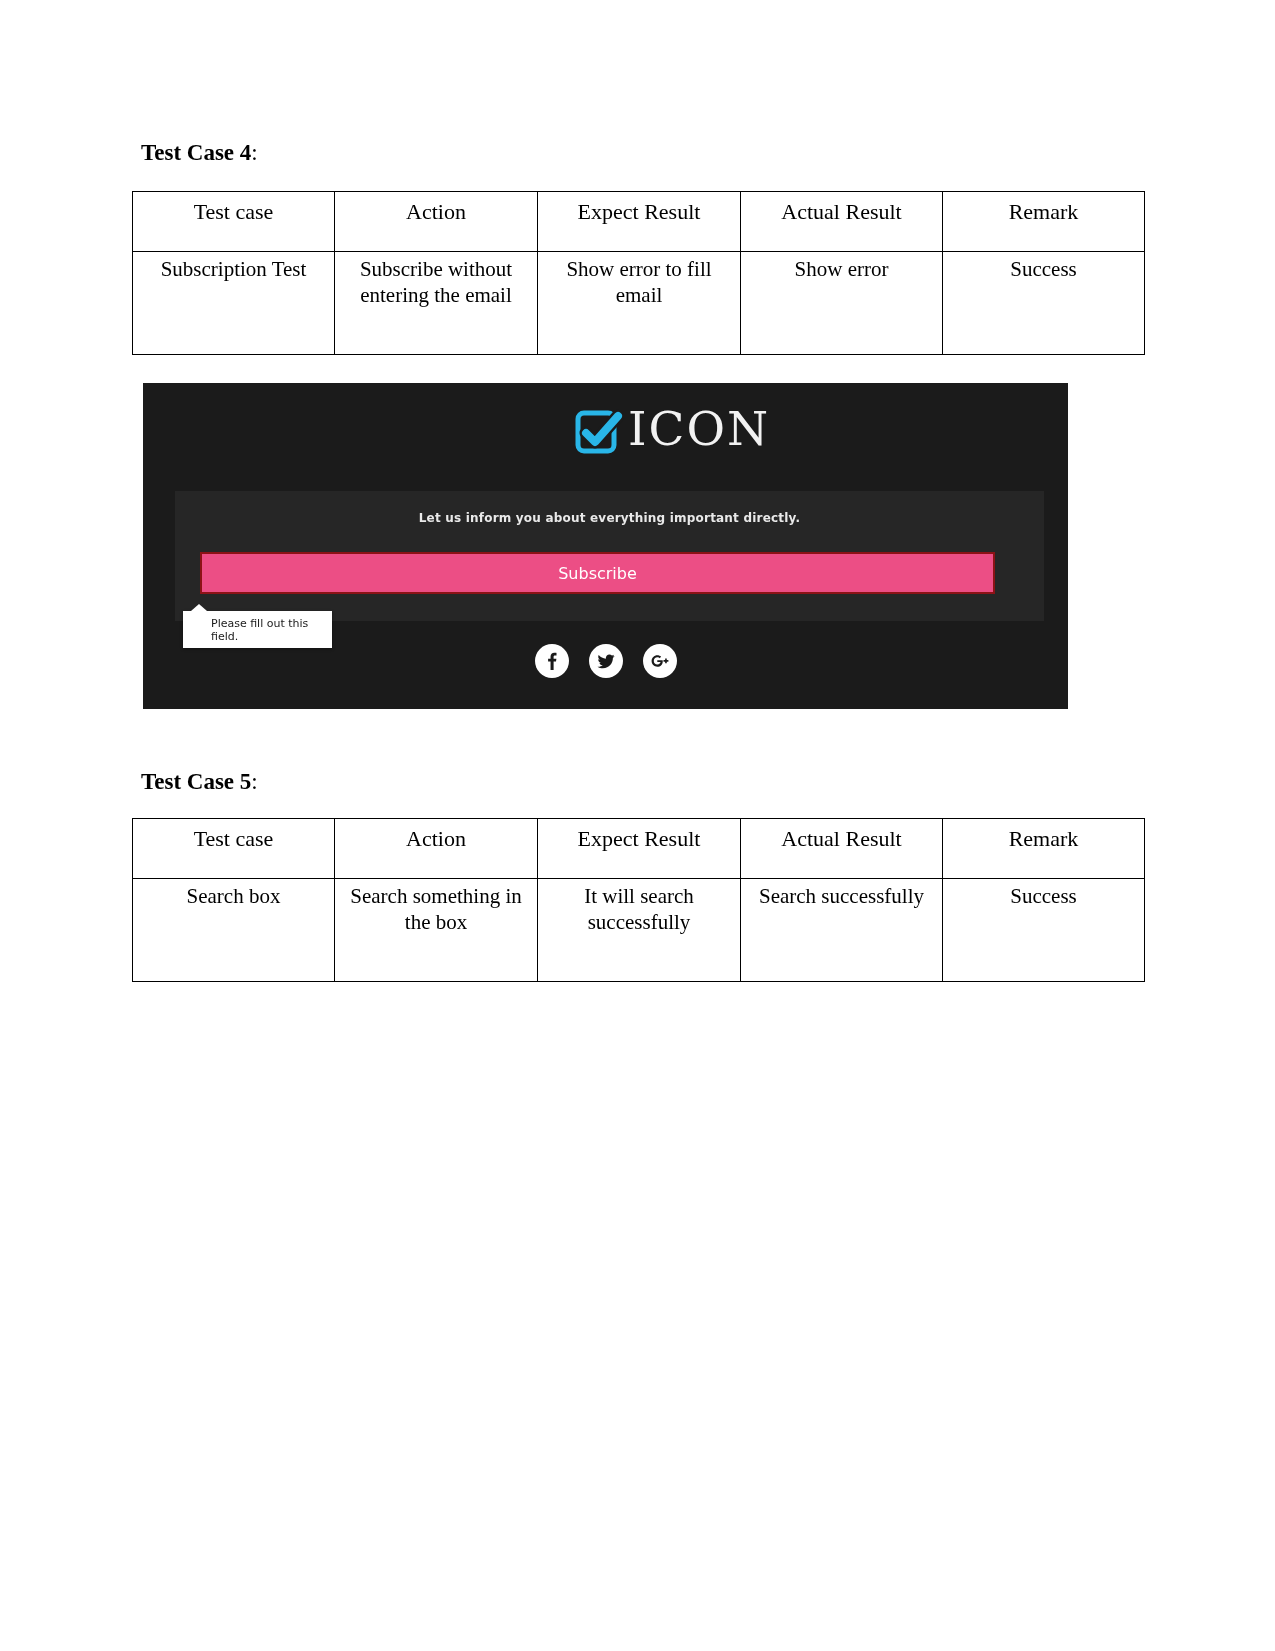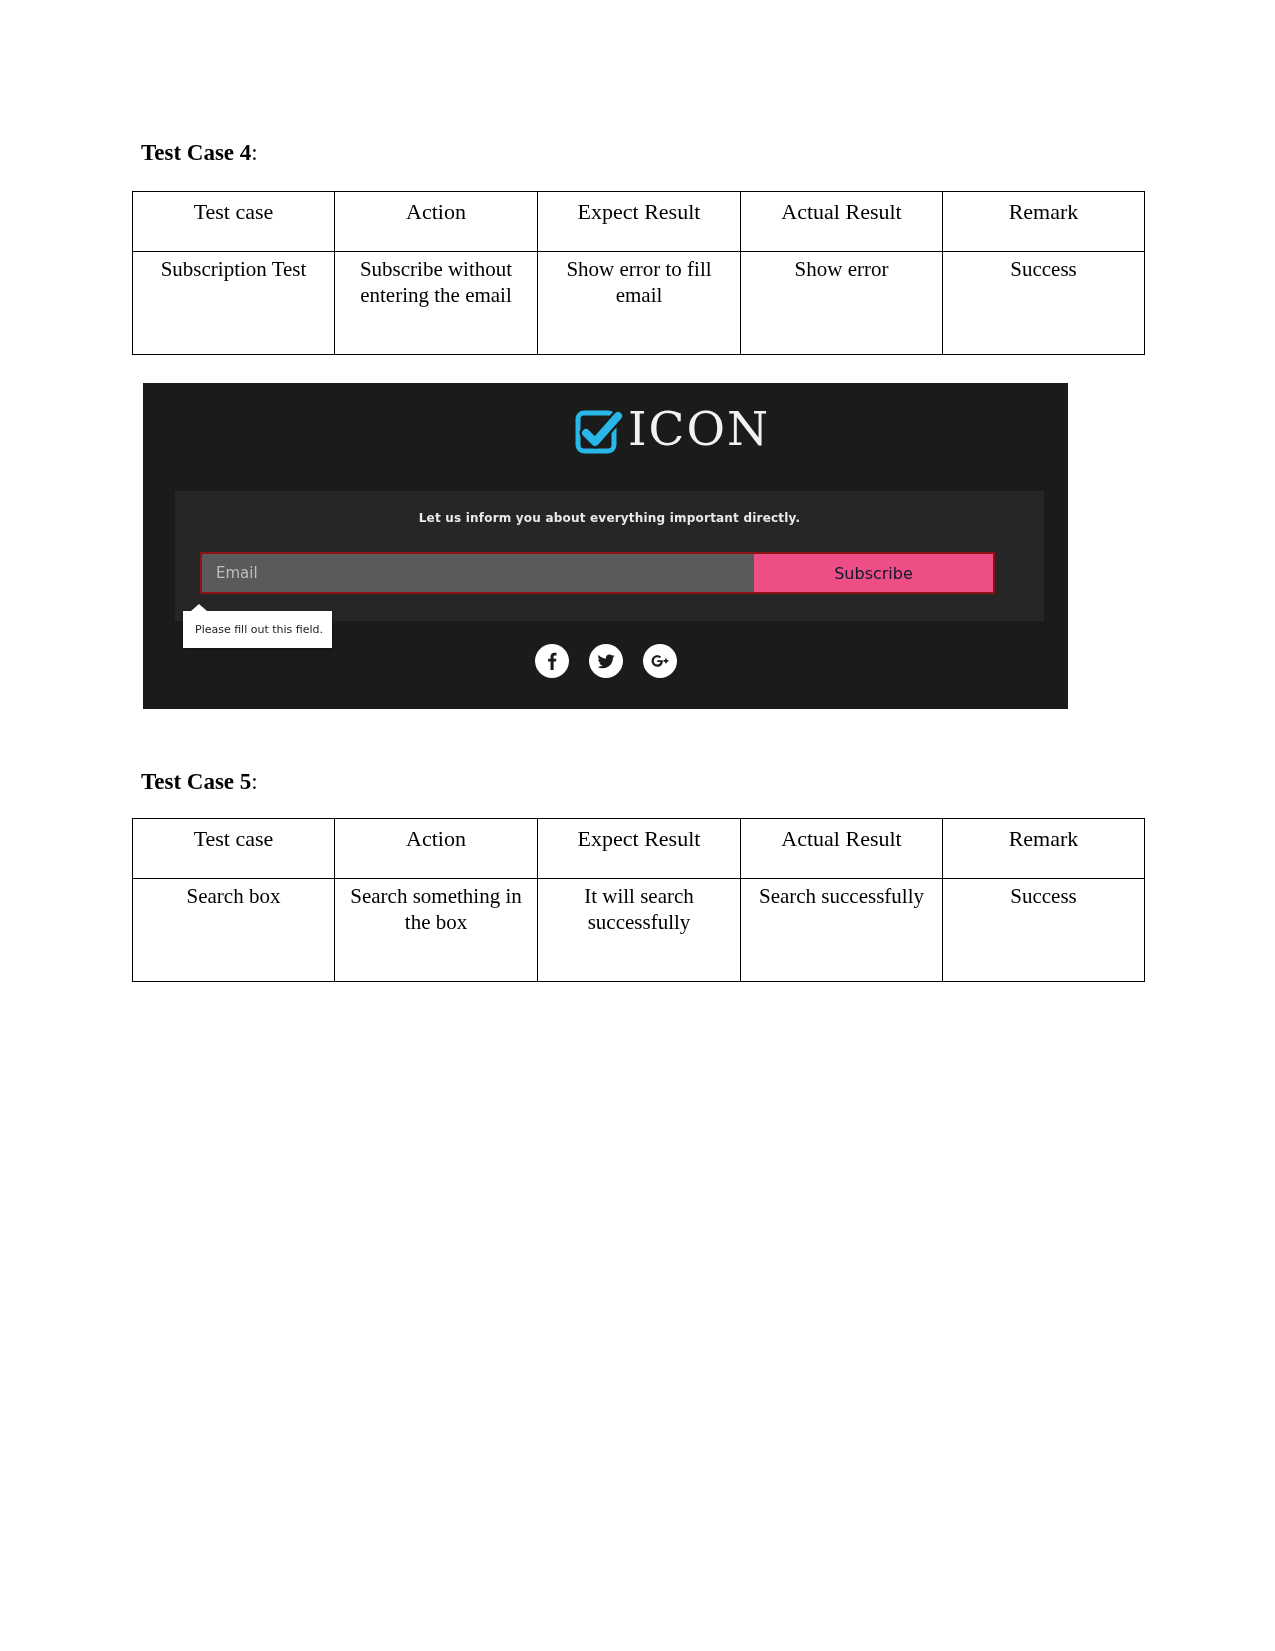--- a/index.html
+++ b/index.html
@@ -157,38 +157,38 @@
     font-size: 15px;
     padding: 0 14px;
     box-sizing: border-box;
     height: 100%;
   }
   .email-input::placeholder { color: #bdbdbd; opacity: 1; }
   .subscribe-btn {
     flex: 1 1 auto;
     background: #ec4e85;
     border: none;
-    color: #0f172a;
+    color: #ffffff;
     font-family: "DejaVu Sans", sans-serif;
     font-size: 16px;
     cursor: pointer;
     height: 100%;
   }
 
   .validation-tip {
     position: absolute;
     left: 40px;
     top: 228px;
     width: 149px;
     height: 37px;
     background: #ffffff;
     box-shadow: 0 1px 3px rgba(0,0,0,0.4);
     display: flex;
     align-items: center;
-    padding-left: 12px;
+    padding-left: 28px;
     box-sizing: border-box;
     font-family: "DejaVu Sans", sans-serif;
     font-size: 11px;
     color: #1a1a1a;
   }
   .validation-tip::before {
     content: "";
     position: absolute;
     left: 8px;
     top: -7px;
@@ -274,21 +274,20 @@
           <path d="M12 26 L21 35 L44 9" fill="none" stroke="#29b6e8" stroke-width="8" stroke-linecap="round" stroke-linejoin="round"></path>
         </svg>
       </span>
       <span class="brand-text">ICON</span>
     </div>
 
     <div class="inner-panel">
       <div class="panel-tagline">Let us inform you about everything important directly.</div>
 
       <div class="sub-form">
-        <input class="email-input" type="text" placeholder="Email" style="">
         <button class="subscribe-btn">Subscribe</button>
       </div>
     </div>
 
     <div class="validation-tip">
       <span>Please fill out this field.</span>
     </div>
 
     <div class="social-row">
       <button class="social-btn">

